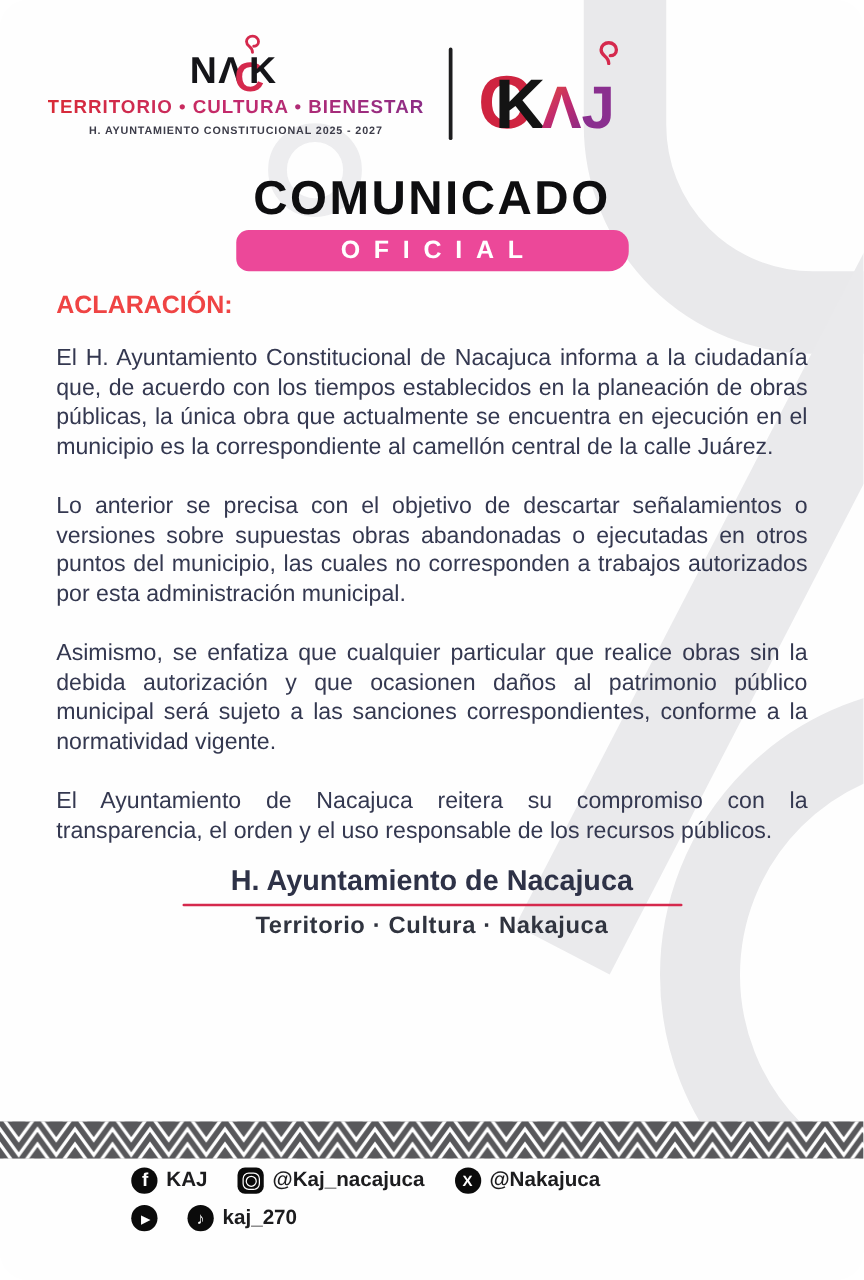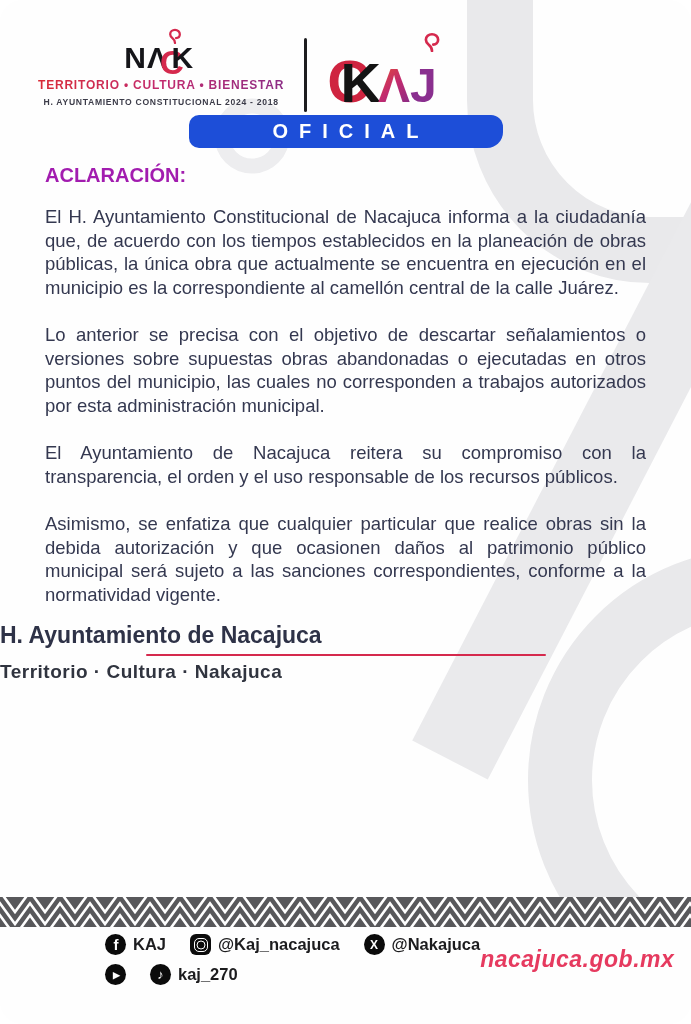--- a/index.html
+++ b/index.html
@@ -13,51 +13,51 @@
   .content { position:relative; z-index:1; }
 
   
   .header { display:flex; align-items:center; justify-content:flex-start; gap:20px; padding:38px 0 0 38px; }
   .nac-logo { display:flex; flex-direction:column; align-items:center; }
   .nac-word { position:relative; display:flex; align-items:baseline; font-weight:800; font-size:30px; letter-spacing:1px; color:#151519; line-height:1; }
   .nac-k { position:relative; display:inline-block; width:30px; text-align:center; }
   .nac-k-accent { position:absolute; left:-8px; top:3px; color:#d5294d; font-weight:700; font-size:33px; z-index:0; }
   .nac-k-main { position:relative; z-index:1; }
   .nac-spiral { position:absolute; top:-15px; left:59%; }
-  .nac-tagline { margin-top:5px; font-size:12px; font-weight:800; letter-spacing:0.8px;
+  .nac-tagline { margin-top:5px; font-size:15px; font-weight:800; letter-spacing:0.8px;
     background:linear-gradient(90deg,#d92b36,#c22a6e,#8c2d86);
     -webkit-background-clip:text; background-clip:text; color:transparent; }
   .nac-subtitle { margin-top:5px; font-size:8.6px; font-weight:700; letter-spacing:0.7px; color:#3c3c49; }
 
   .logo-divider { width:3px; height:74px; background:#1d1d1f; border-radius:2px; }
 
   .kaj-logo { position:relative; display:flex; align-items:baseline; line-height:1; padding-top:14px; }
   .kaj-c { font-size:60px; font-weight:800; color:#cf2440; margin-right:-30px; }
   .kaj-k { font-size:56px; font-weight:800; color:#141414; }
   .kaj-a { font-size:48px; font-weight:800; margin-left:-3px;
     background:linear-gradient(135deg,#e8512e,#c22a6e,#7e2c8c);
     -webkit-background-clip:text; background-clip:text; color:transparent; }
   .kaj-j { font-size:48px; font-weight:800; color:#8a2f8f; }
   .kaj-spiral { position:absolute; top:-6px; right:-4px; }
 
   
   .title { margin-top:26px; text-align:center; font-size:38px; font-weight:900; letter-spacing:2px; color:#0e0e10; }
-  .banner { width:314px; height:33px; margin:3px auto 0; background:#1d4ed8;
+  .banner { width:314px; height:33px; margin:3px auto 0; background:#ec4899;
     border-radius:10px 12px 16px 10px; display:flex; align-items:center; justify-content:center; }
   .banner span { color:#fff; font-size:20px; font-weight:600; letter-spacing:11px; text-indent:11px; }
 
   
   .body-content { margin:16px 45px 0 45px; color:#343850; }
-  .body-heading { font-size:20px; font-weight:800; margin-bottom:18px; color:#a21caf; }
+  .body-heading { font-size:20px; font-weight:800; margin-bottom:18px; color:#ef4444; }
   .body-content p { font-size:18.5px; line-height:23.5px; text-align:justify; margin-bottom:24px; }
   .body-content p.tight-bottom { margin-bottom:0; }
   .body-content p:last-child { margin-bottom:0; }
 
   
-  .signature { margin-top:16px; text-align:left; color:#2e3247; }
+  .signature { margin-top:16px; text-align:center; color:#2e3247; }
   .signature-name { font-size:23px; font-weight:700; }
   .signature-underline { width:400px; height:2px; background:#d5294d; margin:5px auto 5px; border-radius:1px; }
   .signature-tagline { font-size:19px; font-weight:600; letter-spacing:0.5px; color:#30343f; }
 
   
   .zigzag { position:absolute; top:897px; left:0; width:691px; height:30px; z-index:2; }
 
   
   .footer { position:absolute; top:934px; left:0; right:0; z-index:2;
     display:flex; justify-content:space-between; align-items:center; padding:0 30px 0 105px; }
@@ -98,46 +98,47 @@
           <span>NΛ</span>
           <span class="nac-k">
             <span class="nac-k-accent">Ϲ</span>
             <span class="nac-k-main">K</span>
           </span>
           <svg class="nac-spiral" width="14" height="16" viewBox="0 0 16 18">
             <path d="M8 17 C8 11 2.5 12 2.5 7 a5.5 5 0 1 1 11 0 c0 2.8 -2 4.3 -4.4 4.3" fill="none" stroke="#d5294d" stroke-width="2.6" stroke-linecap="round"></path>
           </svg>
         </div>
         <div class="nac-tagline">TERRITORIO • CULTURA • BIENESTAR</div>
-        <div class="nac-subtitle">H. AYUNTAMIENTO CONSTITUCIONAL 2024 - 2018</div>
+        <div class="nac-subtitle">H. AYUNTAMIENTO CONSTITUCIONAL 2025 - 2027</div>
       </div>
 
       <div class="logo-divider"></div>
 
       <div class="kaj-logo">
         <span class="kaj-c">C</span>
         <span class="kaj-k">K</span>
         <span class="kaj-a">Λ</span>
         <span class="kaj-j">J</span>
         <svg class="kaj-spiral" width="18" height="20" viewBox="0 0 16 18">
           <path d="M8 17 C8 11 2.5 12 2.5 7 a5.5 5 0 1 1 11 0 c0 2.8 -2 4.3 -4.4 4.3" fill="none" stroke="#d5294d" stroke-width="2.4" stroke-linecap="round"></path>
         </svg>
       </div>
     </div>
 
+    <h1 class="title">COMUNICADO</h1>
     <div class="banner">
       <span>OFICIAL</span>
     </div>
 
     <div class="body-content">
       <h2 class="body-heading">ACLARACIÓN:</h2>
       <p>El H. Ayuntamiento Constitucional de Nacajuca informa a la ciudadanía que, de acuerdo con los tiempos establecidos en la planeación de obras públicas, la única obra que actualmente se encuentra en ejecución en el municipio es la correspondiente al camellón central de la calle Juárez.</p>
       <p>Lo anterior se precisa con el objetivo de descartar señalamientos o versiones sobre supuestas obras abandonadas o ejecutadas en otros puntos del municipio, las cuales no corresponden a trabajos autorizados por esta administración municipal.</p>
+      <p>Asimismo, se enfatiza que cualquier particular que realice obras sin la debida autorización y que ocasionen daños al patrimonio público municipal será sujeto a las sanciones correspondientes, conforme a la normatividad vigente.</p>
       <p>El Ayuntamiento de Nacajuca reitera su compromiso con la transparencia, el orden y el uso responsable de los recursos públicos.</p>
-      <p>Asimismo, se enfatiza que cualquier particular que realice obras sin la debida autorización y que ocasionen daños al patrimonio público municipal será sujeto a las sanciones correspondientes, conforme a la normatividad vigente.</p>
     </div>
 
     <div class="signature">
       <div class="signature-name">H. Ayuntamiento de Nacajuca</div>
       <div class="signature-underline"></div>
       <div class="signature-tagline">Territorio · Cultura · Nakajuca</div>
     </div>
 
   </div>
 
@@ -172,16 +173,15 @@
       <div class="social-row">
         <div class="social-item">
           <span class="icon-circle icon-yt">▶</span>
         </div>
         <div class="social-item">
           <span class="icon-circle icon-tt">♪</span>
           <span class="handle">kaj_270</span>
         </div>
       </div>
     </div>
-    <div class="website">nacajuca.gob.mx</div>
   </div>
 
 </div>
 
 </body></html>

